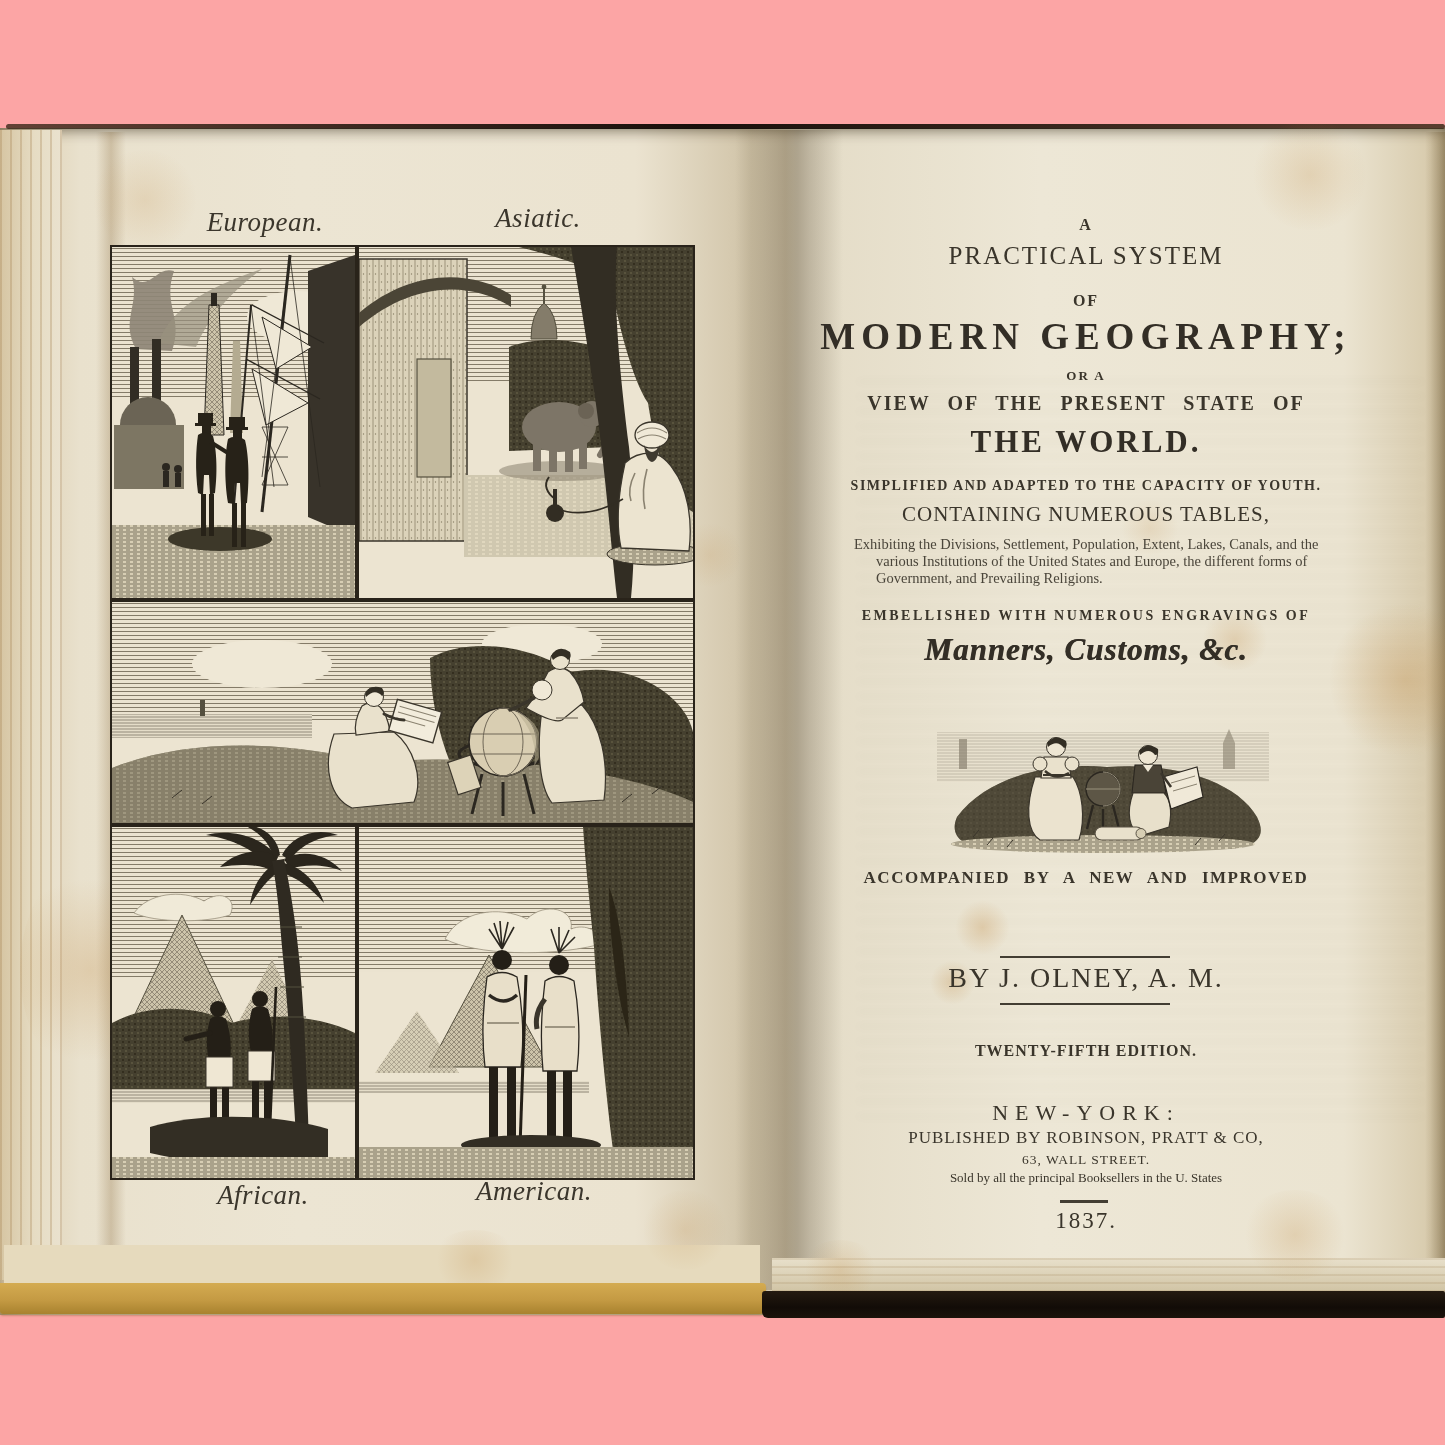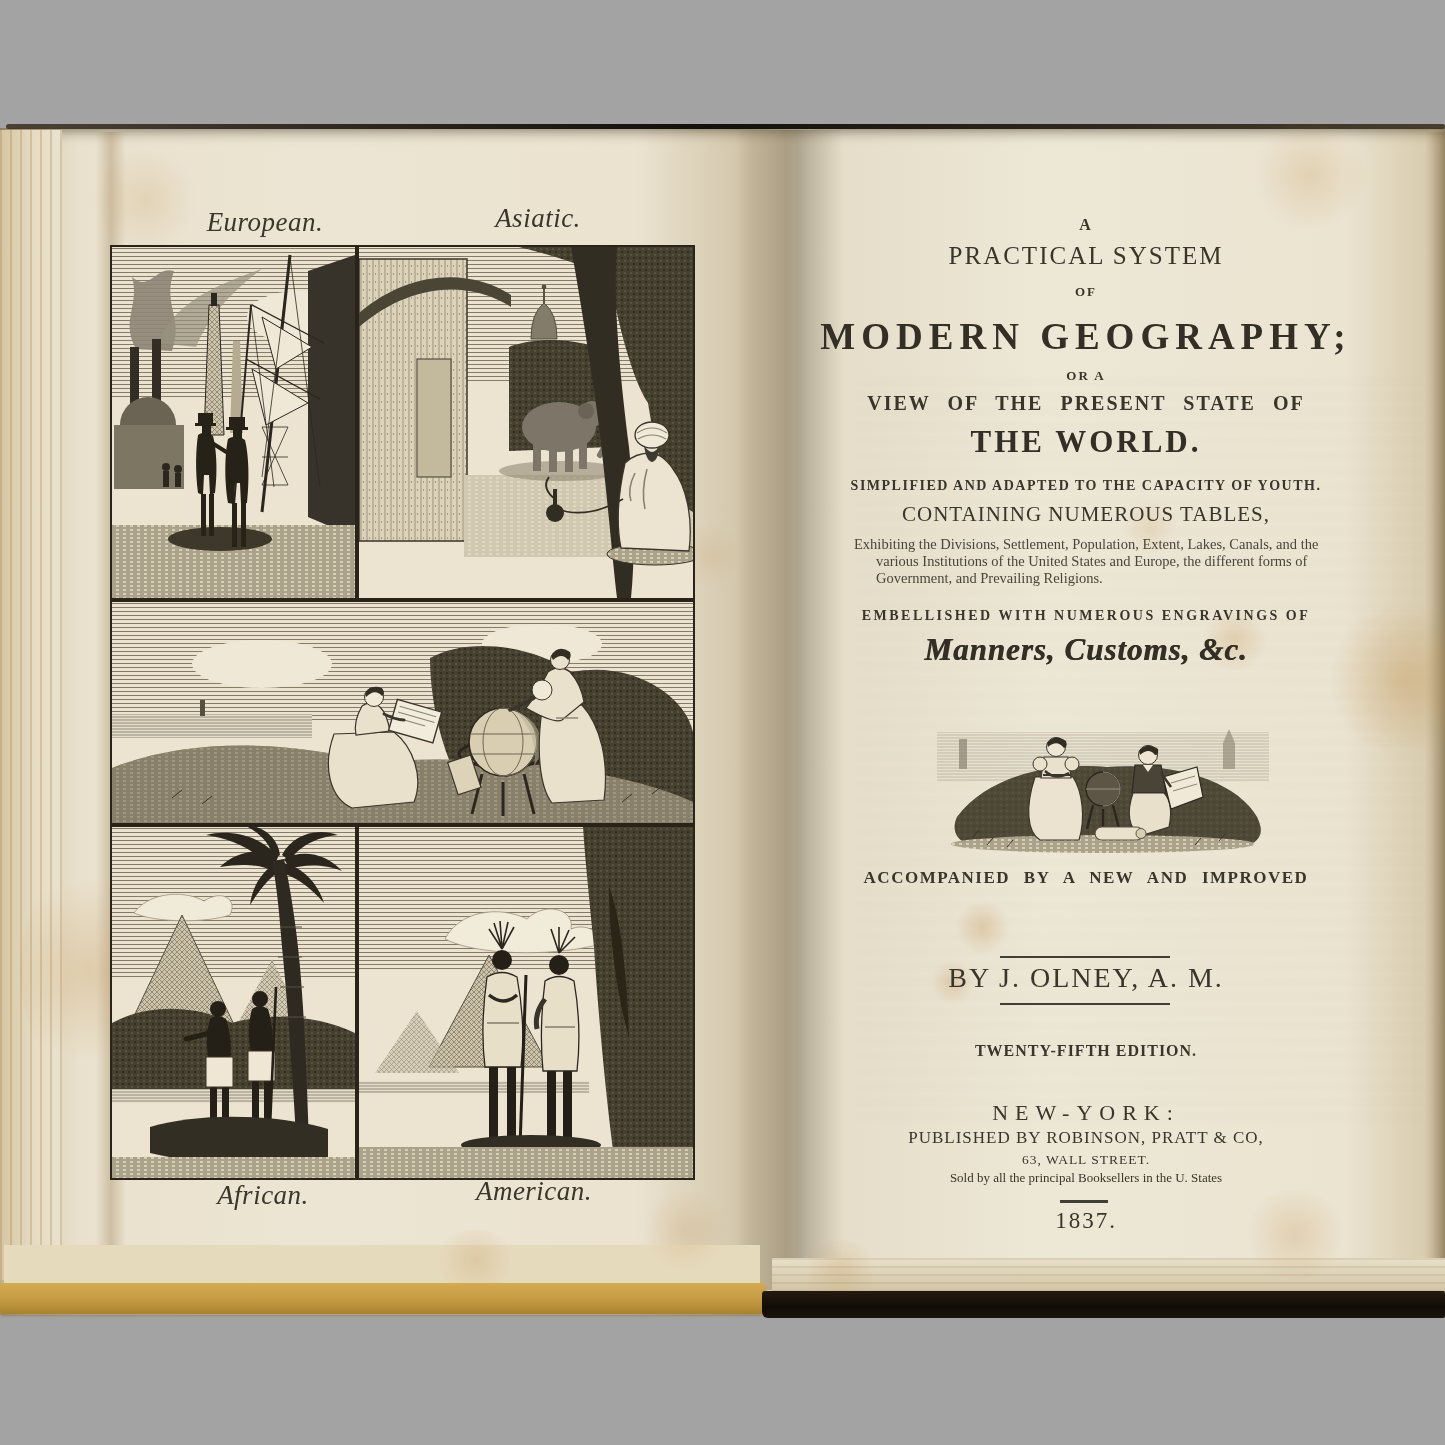--- a/index.html
+++ b/index.html
@@ -1,17 +1,17 @@
 <!DOCTYPE html>
 <html><head>
 <meta charset="utf-8">
 <style>
   html,body{margin:0;padding:0;background:#ffffff;}
   #screenshot{position:relative;width:1445px;height:1445px;overflow:hidden;
-    font-family:"Liberation Serif","DejaVu Serif",serif;background:#a3a3a3;}
+    font-family:"Liberation Serif","DejaVu Serif",serif;background:#fca5a5;}
   
   #book{position:absolute;left:0;top:128px;width:1445px;height:1187px;
     background:
       linear-gradient(90deg,#c9b795 0px,#ddd0b3 26px,#e9e1cd 80px,#ece5d3 300px,
         #ebe3d0 44%,#d6cab0 50.4%,#cfc3a8 52%,#e4dcc7 56%,#ede7d6 72%,
         #ebe4d1 93%,#d8cbad 99%,#bfb292 100%);
     box-shadow:inset 0 10px 14px -8px rgba(40,28,12,.6),
                inset 0 -8px 12px -8px rgba(70,52,24,.35);}
   .top-edge-line{position:absolute;left:6px;top:124px;width:1439px;height:5px;
     background:linear-gradient(90deg,rgba(46,32,16,.75),rgba(12,8,4,.95) 48%,rgba(50,36,18,.8));
@@ -331,21 +331,21 @@
         <rect x="188" y="244" width="9" height="68" fill="#241f17"></rect>
         <rect x="204" y="244" width="9" height="68" fill="#241f17"></rect>
         <ellipse cx="172" cy="318" rx="70" ry="10" fill="#332e24"></ellipse>
         <rect x="0" y="320" width="334" height="31" fill="url(#pGround)"></rect>
       </svg>
     </div>
   </div>
 
   <div class="rp b" style="top:216px;font-size:16px;letter-spacing:2px;">A</div>
   <div class="rp" style="top:242px;font-size:25px;letter-spacing:2px;">PRACTICAL SYSTEM</div>
-  <div class="rp b" style="top:284px;font-size:13px;letter-spacing:2px;">OF</div>
+  <div class="rp b" style="top:292px;font-size:16px;letter-spacing:2px;">OF</div>
   <div class="rp b" style="top:315px;font-size:37px;letter-spacing:6px;color:#332e26;">MODERN GEOGRAPHY;</div>
   <div class="rp b" style="top:368px;font-size:13px;letter-spacing:2px;">OR A</div>
   <div class="rp b" style="top:392px;font-size:20px;letter-spacing:2px;word-spacing:10px;">VIEW OF THE PRESENT STATE OF</div>
   <div class="rp b" style="top:424px;font-size:31px;letter-spacing:3px;color:#332e26;">THE WORLD.</div>
   <div class="rp b" style="top:478px;font-size:14px;letter-spacing:1.5px;">SIMPLIFIED AND ADAPTED TO THE CAPACITY OF YOUTH.</div>
   <div class="rp" style="top:502px;font-size:21px;letter-spacing:1px;">CONTAINING NUMEROUS TABLES,</div>
 
   <div class="exh" style="top:536px;">Exhibiting the Divisions, Settlement, Population, Extent, Lakes, Canals, and the</div>
   <div class="exh" style="top:553px;padding-left:22px;">various Institutions of the United States and Europe, the different forms of</div>
   <div class="exh" style="top:570px;padding-left:22px;">Government, and Prevailing Religions.</div>

